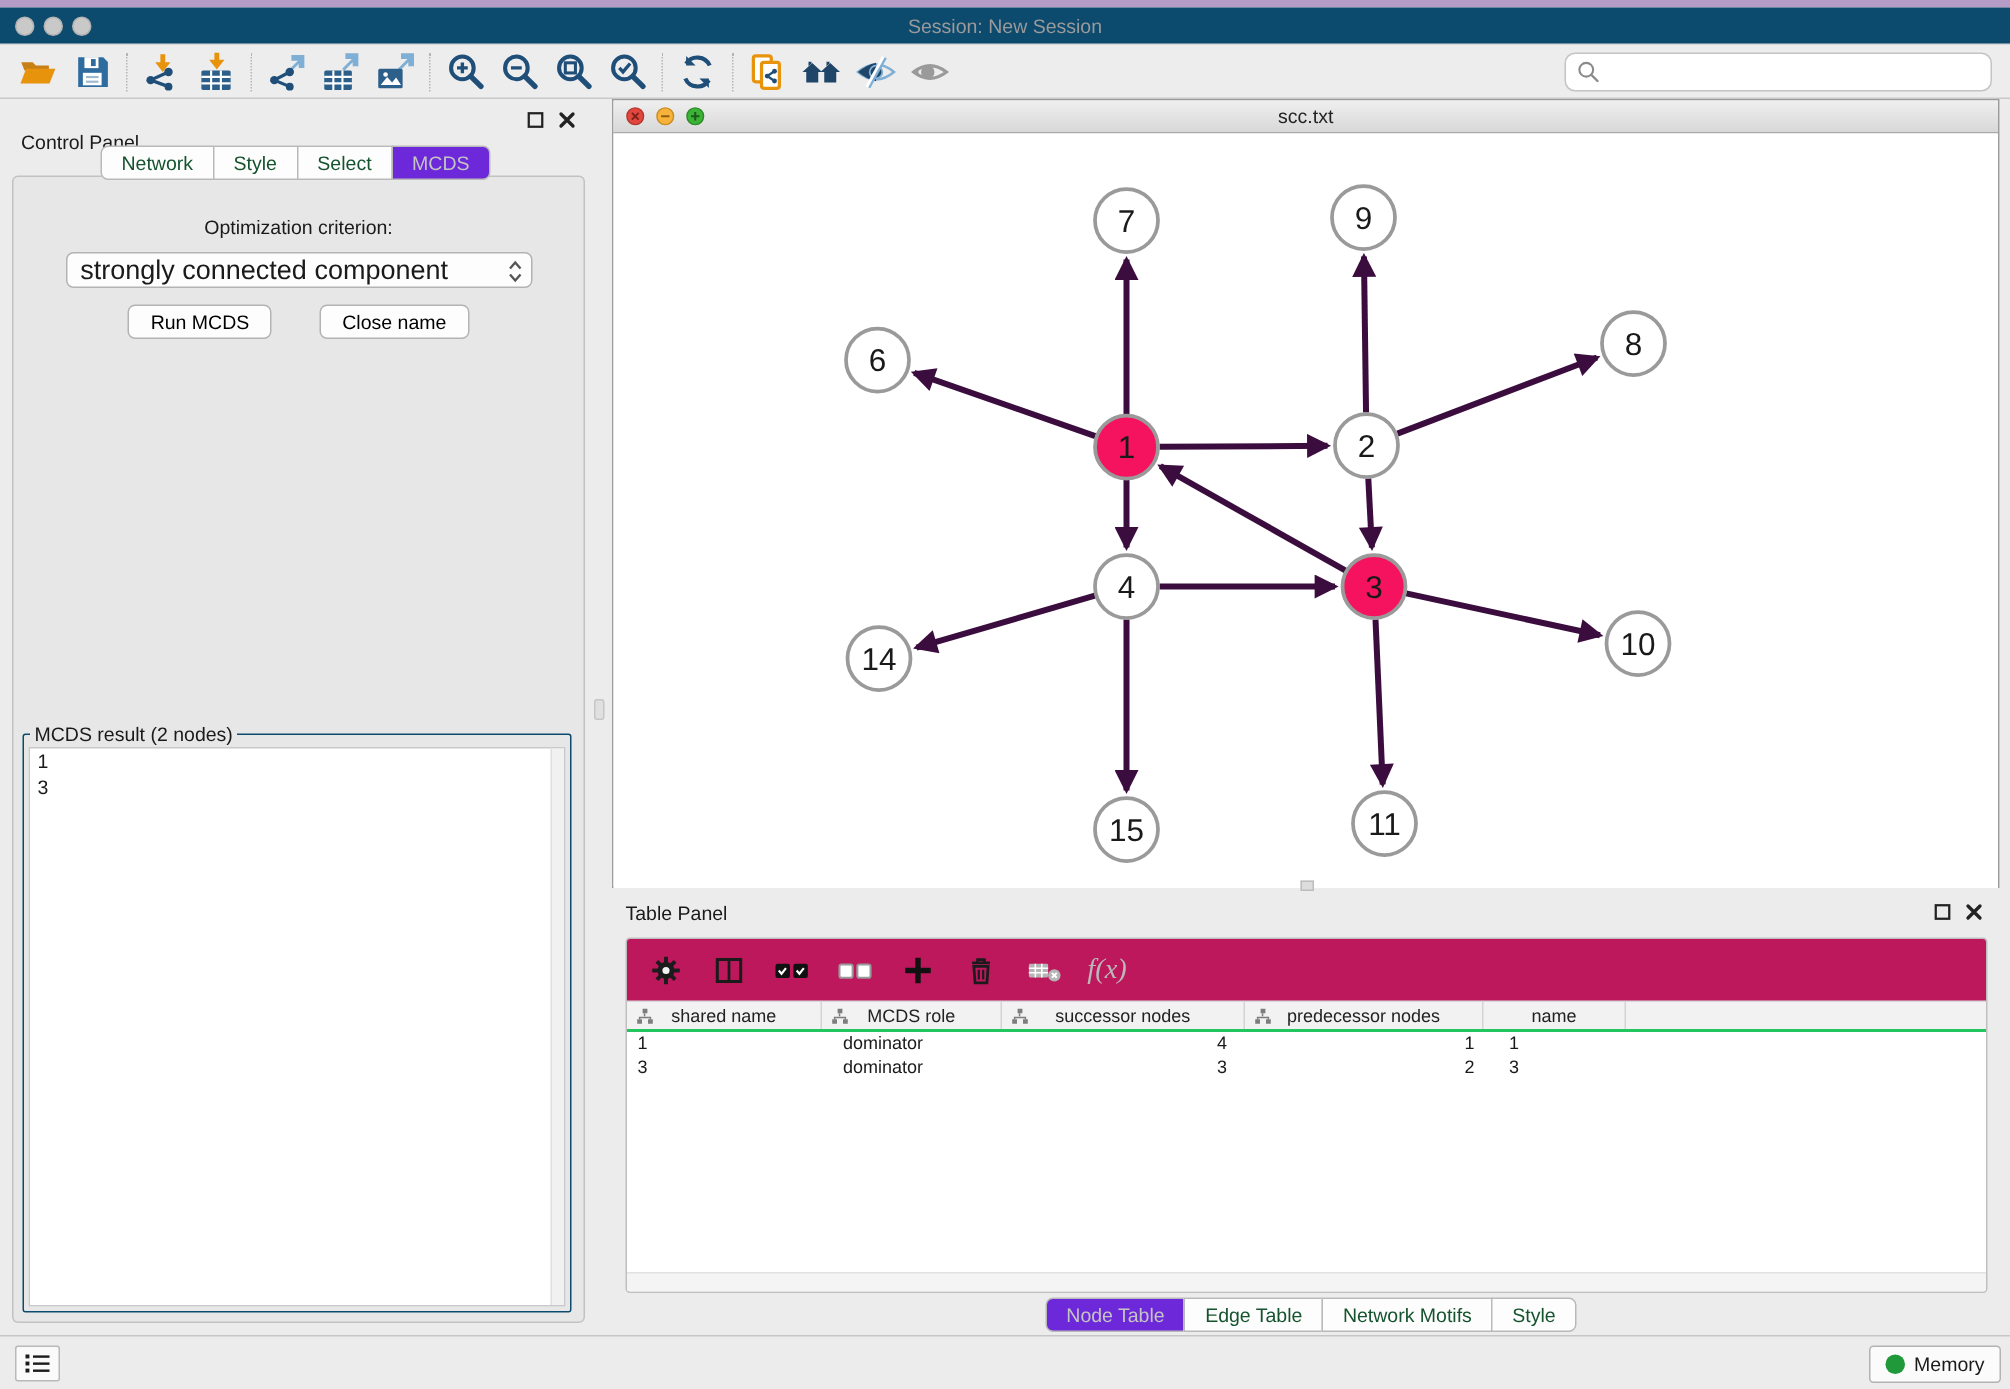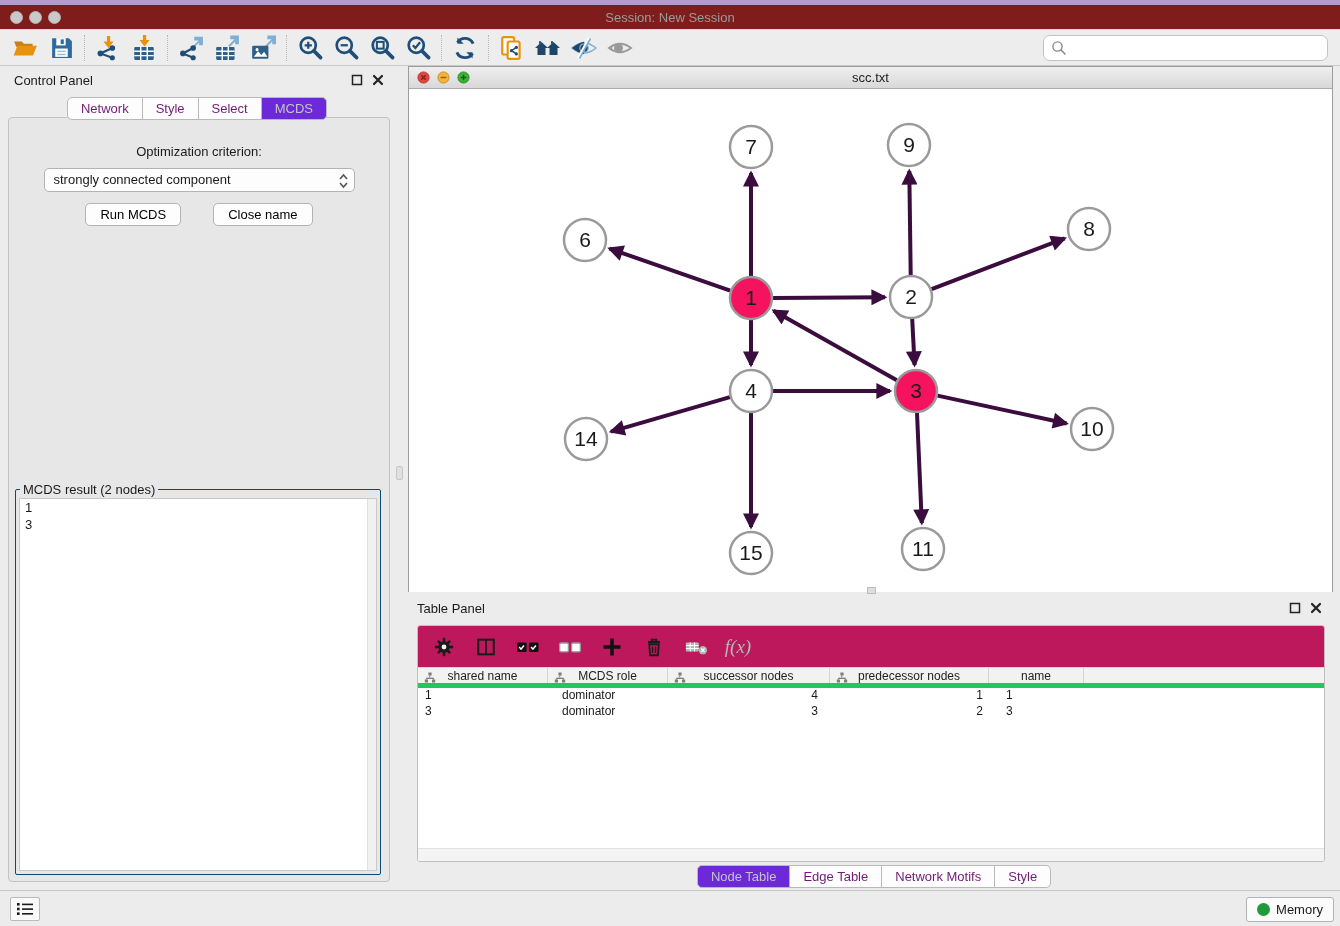--- a/index.html
+++ b/index.html
@@ -2,50 +2,50 @@
 <html><head>
 <meta charset="utf-8">
 <style>
   * { margin:0; padding:0; box-sizing:border-box; }
   html,body { width:1340px; height:926px; }
   body { font-family:"Liberation Sans", sans-serif; background:#ECECEC; position:relative; overflow:hidden; color:#1a1a1a; }
   .app { position:absolute; inset:0; }
 
   
   .mac-strip { position:absolute; top:0; left:0; right:0; height:5px; background:#B59CC6; }
-  .mac-titlebar { position:absolute; top:5px; left:0; right:0; height:25px; background:#7f1d1d; border-bottom:1px solid #D8D8D8; }
+  .mac-titlebar { position:absolute; top:5px; left:0; right:0; height:25px; background:#0c4a6e; border-bottom:1px solid #D8D8D8; }
   .mac-lights { position:absolute; left:10px; top:6px; display:flex; gap:6px; }
   .mac-lights .light { width:13px; height:13px; border-radius:50%; background:#C9C9C9; border:1px solid #B2B2B2; }
   .win-title { position:absolute; left:0; right:0; top:5px; text-align:center; font-size:13px; color:#9A9A9A; }
 
   
   .toolbar { position:absolute; top:30px; left:0; right:0; height:36px; background:#EDEDED; border-bottom:1px solid #C9C9C9; display:flex; align-items:center; padding:0 10px; }
   .tb-btn { width:30px; height:28px; display:flex; align-items:center; justify-content:center; flex:none; }
   .tb-sep { width:1px; height:26px; border-left:1px dotted #B5B5B5; margin:0 8px; flex:none; }
   .tb-gap { width:6px; flex:none; }
   .searchbox { position:absolute; right:12px; top:5px; width:285px; height:26px; background:#fff; border:1px solid #C4C4C4; border-radius:7px; display:flex; align-items:center; padding-left:6px; }
   .searchbox input { border:none; outline:none; flex:1; font-size:13px; height:20px; background:transparent; font-family:"Liberation Sans",sans-serif; }
 
   
   .panel-head-ic { display:flex; gap:9px; align-items:center; }
   .tabset { display:inline-flex; }
-  .tab { font-size:13px; padding:3px 13px; background:#FDFDFD; border:1px solid #B9B9B9; margin-left:-1px; color:#701a75; white-space:nowrap; }
+  .tab { font-size:13px; padding:3px 13px; background:#FDFDFD; border:1px solid #B9B9B9; margin-left:-1px; color:#14532d; white-space:nowrap; }
   .tab:first-child { border-radius:5px 0 0 5px; margin-left:0; }
   .tab:last-child { border-radius:0 5px 5px 0; }
   .tab.selected { background:#6d28d9; color:#C4C4C4; }
 
   
   .control-panel { position:absolute; left:0; top:66px; width:394px; bottom:36px; background:#ECECEC; }
   .cp-head { position:absolute; top:0; left:0; right:0; height:28px; }
-  .cp-title { position:absolute; left:14px; top:7px; font-size:13px; }
+  .cp-title { position:absolute; left:14px; top:21px; font-size:13px; }
   .cp-head .panel-head-ic { position:absolute; right:10px; top:8px; }
   .cp-tabs { position:absolute; top:31px; left:0; right:0; text-align:center; z-index:2; }
   .cp-body { position:absolute; left:8px; right:4px; top:51px; bottom:8px; background:#E7E7E7; border:1px solid #C2C2C2; border-radius:4px; }
   .opt-label { text-align:center; margin-top:26px; font-size:13px; }
-  .dd { position:relative; margin:9px auto 0; width:311px; height:24px; background:#FDFDFD; border:1px solid #B3B3B3; border-radius:5px; font-size:13px; line-height:22px; padding-left:9px; }
+  .dd { position:relative; margin:9px auto 0; width:311px; height:24px; background:#FDFDFD; border:1px solid #B3B3B3; border-radius:5px; font-size:18px; line-height:22px; padding-left:9px; }
   .dd .spin { position:absolute; right:4px; top:2px; }
   .btn-row { display:flex; justify-content:center; gap:32px; margin-top:11px; }
   .pushbtn { font-size:13px; background:#FDFDFD; border:1px solid #B3B3B3; border-radius:5px; padding:3px 14px; font-family:"Liberation Sans",sans-serif; }
   .cp-fieldset { position:absolute; left:6px; top:371px; right:8px; bottom:6px; border:1px solid #0c4a6e; border-radius:2px; }
   .cp-legend { position:absolute; top:-8px; left:4px; background:#E7E7E7; padding:0 3px; font-size:13px; }
   .cp-resultbox { position:absolute; inset:8px 3px 3px 3px; background:#fff; border:1px solid #C9C9C9; overflow:hidden; }
   .cp-scrolltrack { position:absolute; top:0; bottom:0; right:0; width:9px; background:#F1F1F1; border-left:1px solid #E0E0E0; }
   .result-line { font-size:13px; line-height:17px; padding-left:5px; }
 
   
@@ -60,21 +60,21 @@
   .net-grip { position:absolute; left:458px; bottom:-3px; width:9px; height:7px; background:#DDD; border:1px solid #BDBDBD; }
 
   
   .table-panel { position:absolute; left:408px; top:595px; right:0; bottom:36px; background:#ECECEC; }
   .tp-title { position:absolute; left:9px; top:6px; font-size:13px; }
   .tp-headic { position:absolute; right:18px; top:7px; }
   .tp-box { position:absolute; left:9px; right:15px; top:30px; bottom:28px; background:#fff; border:1px solid #BFBFBF; border-radius:3px; overflow:hidden; }
   .tp-toolbar { height:42px; background:#be185d; border-bottom:1px solid #D8D8D8; display:flex; align-items:center; gap:14px; padding-left:12px; }
   .tp-tbtn { width:28px; height:28px; display:flex; align-items:center; justify-content:center; }
   .fx { font-size:19px; color:#B9B9B9; font-family:"Liberation Serif",serif; font-style:italic; }
-  .thead { display:flex; height:20px; background:#F2F2F2; border-bottom:5px solid #22c55e; }
+  .thead { display:flex; height:20px; background:#F2F2F2; border-bottom:2px solid #22c55e; }
   .th { position:relative; border-right:1px solid #D4D4D4; font-size:12px; display:flex; align-items:center; justify-content:center; color:#222; }
   .th .mini { position:absolute; left:6px; top:4px; }
   .trow { display:flex; height:16px; font-size:12px; }
   .td { overflow:hidden; white-space:nowrap; }
   .c0{width:130px; padding-left:7px;} .c1{width:120px; padding-left:14px;}
   .c2{width:162px; text-align:right; padding-right:12px;} .c3{width:159px; text-align:right; padding-right:6px;}
   .c4{width:95px; padding-left:17px;}
   .tp-hscroll { position:absolute; left:0; right:0; bottom:0; height:13px; background:#F4F4F4; border-top:1px solid #E2E2E2; }
   .tp-tabs { position:absolute; left:0; right:0; bottom:2px; text-align:center; }
 

